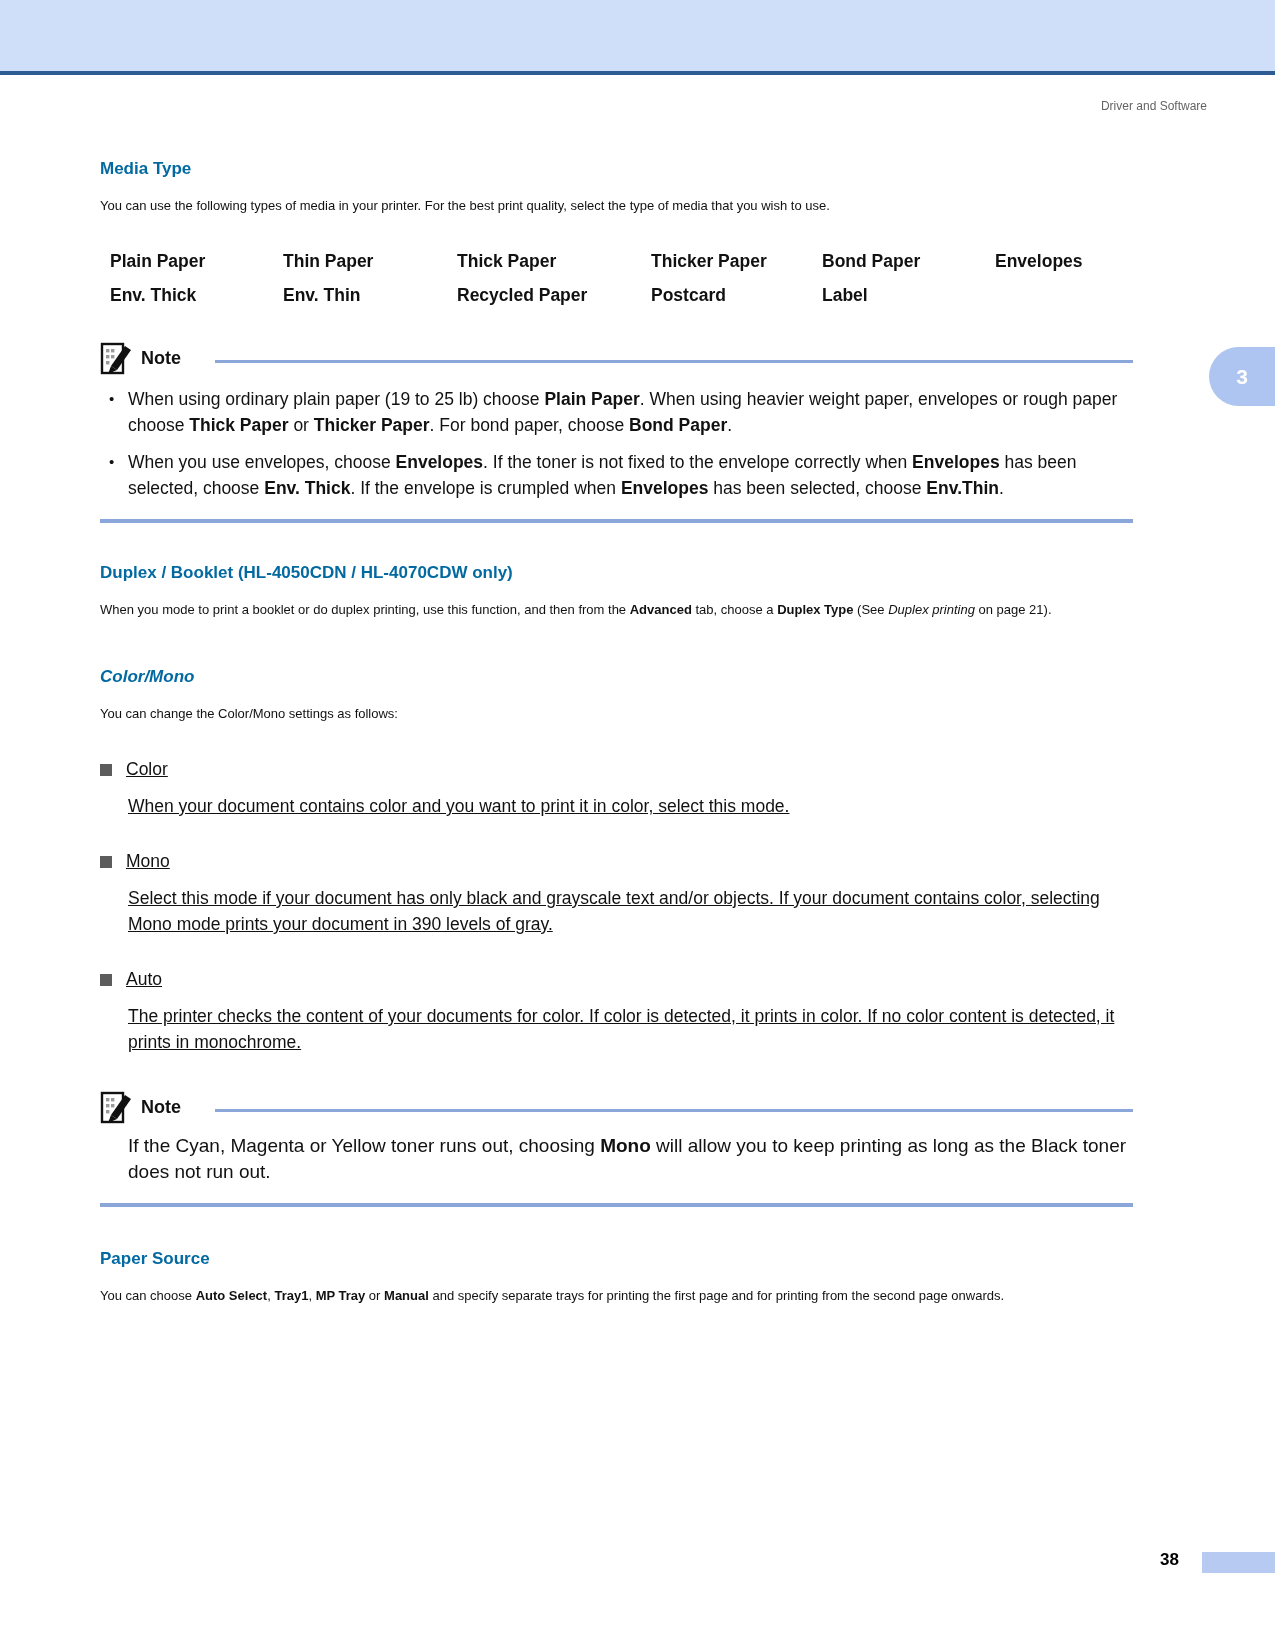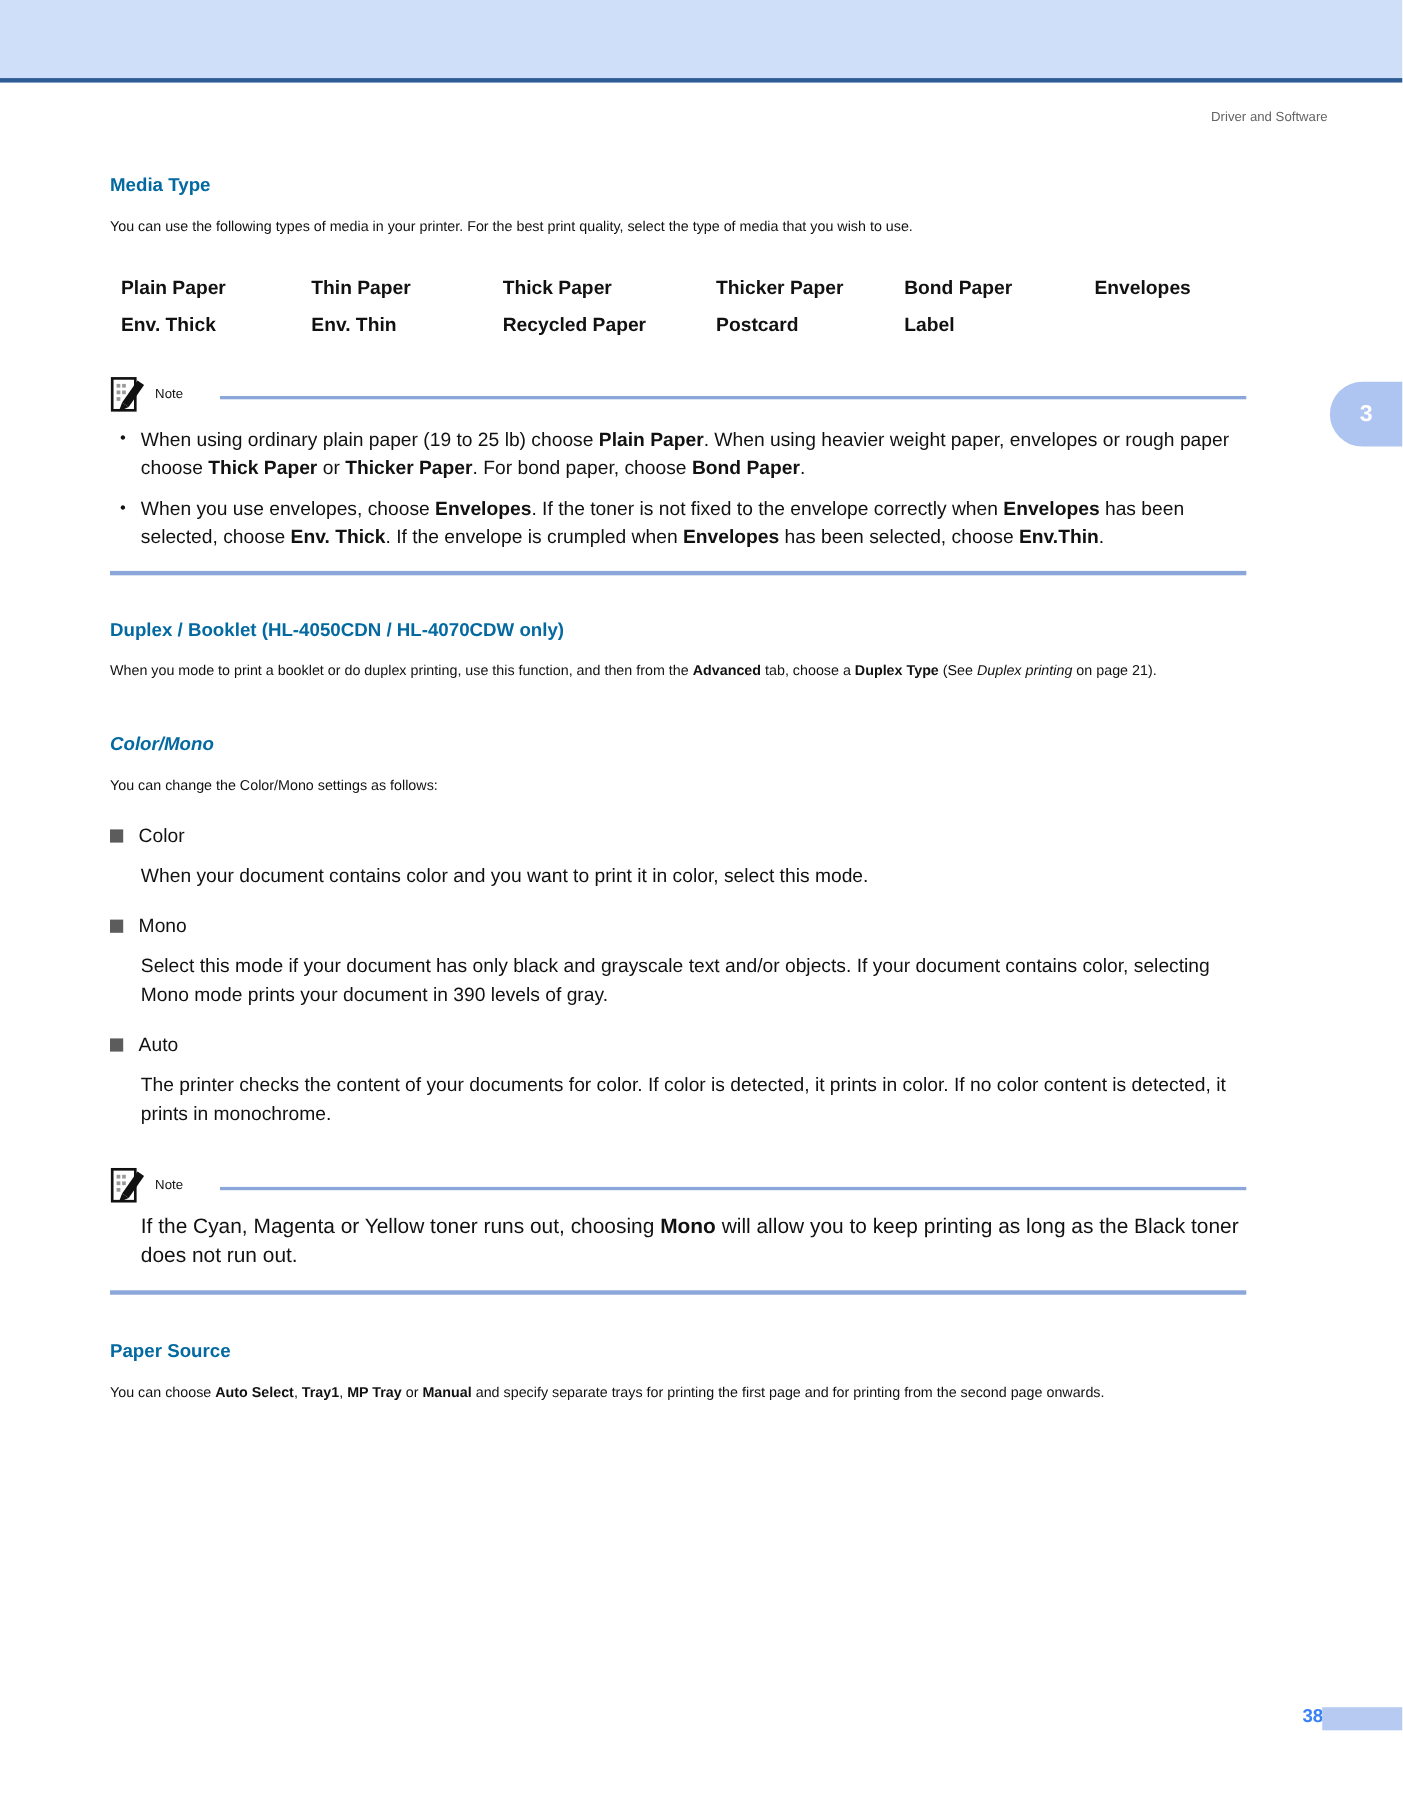--- a/index.html
+++ b/index.html
@@ -54,21 +54,21 @@
     grid-template-columns: 173px 174px 194px 171px 173px auto;
     row-gap: 13px;
     font-size: 17.5px;
     font-weight: bold;
   }
 
   
   .note-block { margin-top: 34px; }
   .note-header { display: flex; align-items: center; }
   .note-icon { width: 33px; height: 36px; flex: 0 0 auto; }
-  .note-label { margin-left: 8px; font-size: 12px; font-weight: normal; }
+  .note-label { margin-left: 8px; font-size: 18px; font-weight: bold; }
   .note-rule {
     flex: 1; height: 3px;
     background: #8ba6d9;
     margin-left: 34px;
     margin-top: 6px;
   }
   .note-bullets { margin-top: 10px; }
   .note-bullet {
     position: relative;
     padding-left: 28px;
@@ -86,21 +86,21 @@
     font-size: 19px;
     line-height: 26px;
   }
   .note-close {
     height: 4px;
     background: #8ba6d9;
     margin-top: 18px;
   }
 
   
-  .sq-item { margin-top: 22px; }
+  .sq-item { margin-top: 32px; text-decoration: underline; }
   .sq-item-label {
     display: flex; align-items: center;
     font-size: 17.5px;
   }
   .sq {
     width: 12px; height: 12px;
     background: #5c5c5c;
     margin-right: 14px;
     flex: 0 0 auto;
   }
@@ -119,24 +119,24 @@
     border-radius: 30px 0 0 30px;
     display: flex; align-items: center; justify-content: center;
     color: #ffffff;
     font-size: 21px;
     font-weight: bold;
   }
 
   
   .page-number {
     position: absolute;
-    top: 1550px; left: 1184px;
+    top: 1550px; left: 1160px;
     font-size: 17px;
     font-weight: bold;
-    color: #3b82f6;
+    color: #000000;
   }
   .footer-bar {
     position: absolute;
     top: 1552px; left: 1202px; right: 0;
     height: 21px;
     background: #b7cbf2;
   }
 </style>
 </head>
 <body>

